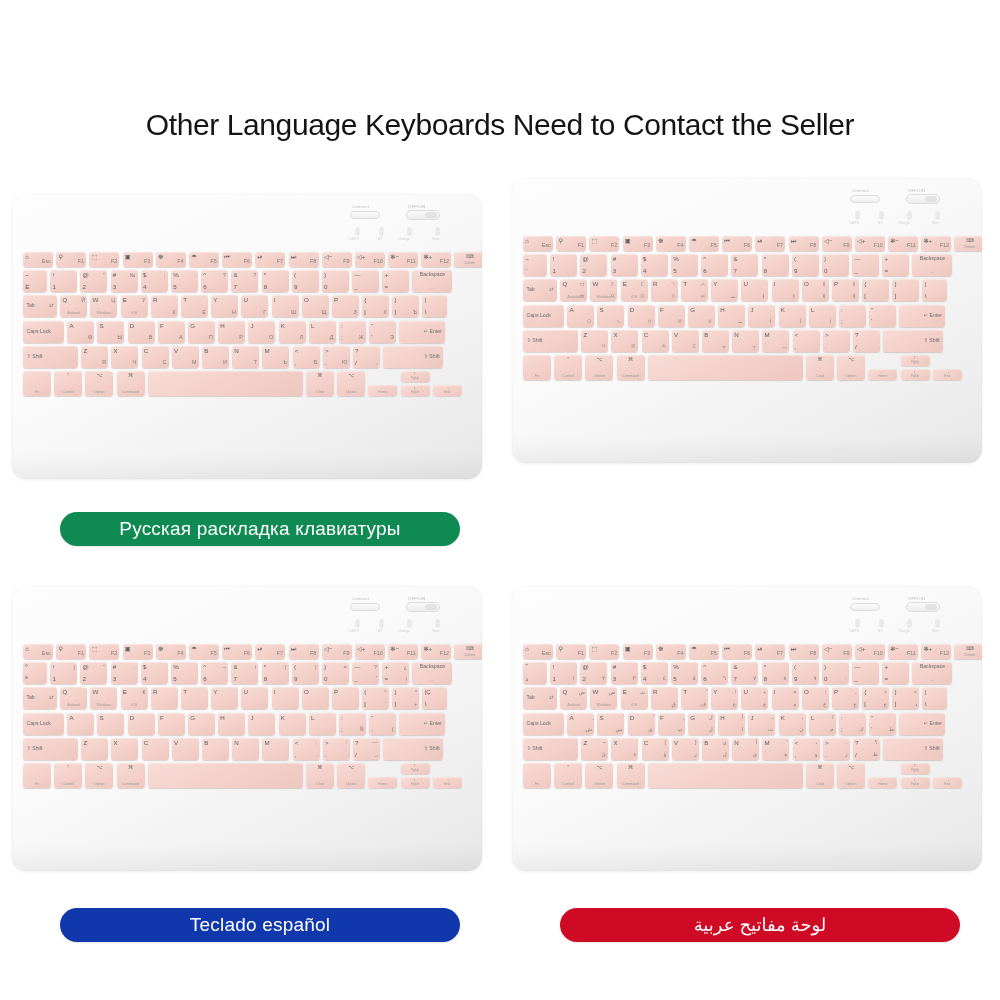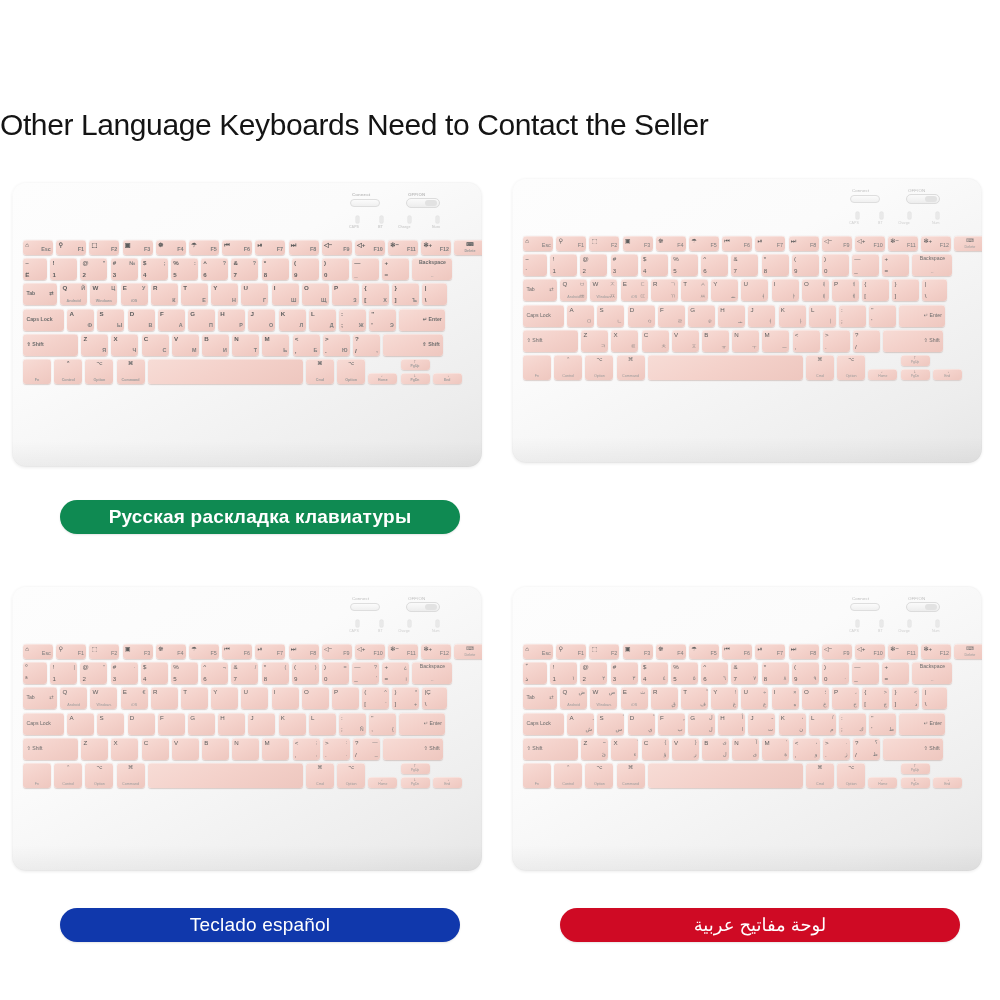--- a/index.html
+++ b/index.html
@@ -15,32 +15,33 @@
   .title {
     position: absolute; top: 48px; left: 0; width: 1000px;
     text-align: center;
     font-size: 40px; font-weight: bold;
     letter-spacing: -0.3px;
     color: #1a50a8;
     font-family: "Liberation Sans", sans-serif;
   }
   .subtitle {
     position: absolute; top: 108px; left: 0; width: 1000px;
+    text-align: center;
     font-size: 30px; font-weight: normal;
     letter-spacing: -0.4px;
     color: #141414;
   }
 
   
   .grid {
     position: absolute; top: 178px; left: 0;
     width: 1000px; height: 790px;
   }
   .cell { position: absolute; width: 480px; height: 380px; }
-  .cell.c0 { left: 12px;  top: 4px; font-weight: bold; }
+  .cell.c0 { left: 12px;  top: 16px; }
   .cell.c1 { left: 512px; top: 0px; }
   .cell.c2 { left: 12px;  top: 408px; }
   .cell.c3 { left: 512px; top: 408px; }
 
   
   .kb {
     position: absolute; left: 0; top: 0;
     width: 470px; height: 285px;
     border-radius: 14px;
     background: linear-gradient(152deg,#fdfdfd 0%,#fbfbfb 38%,#f4f4f4 62%,#ededed 85%,#e6e6e6 100%);

